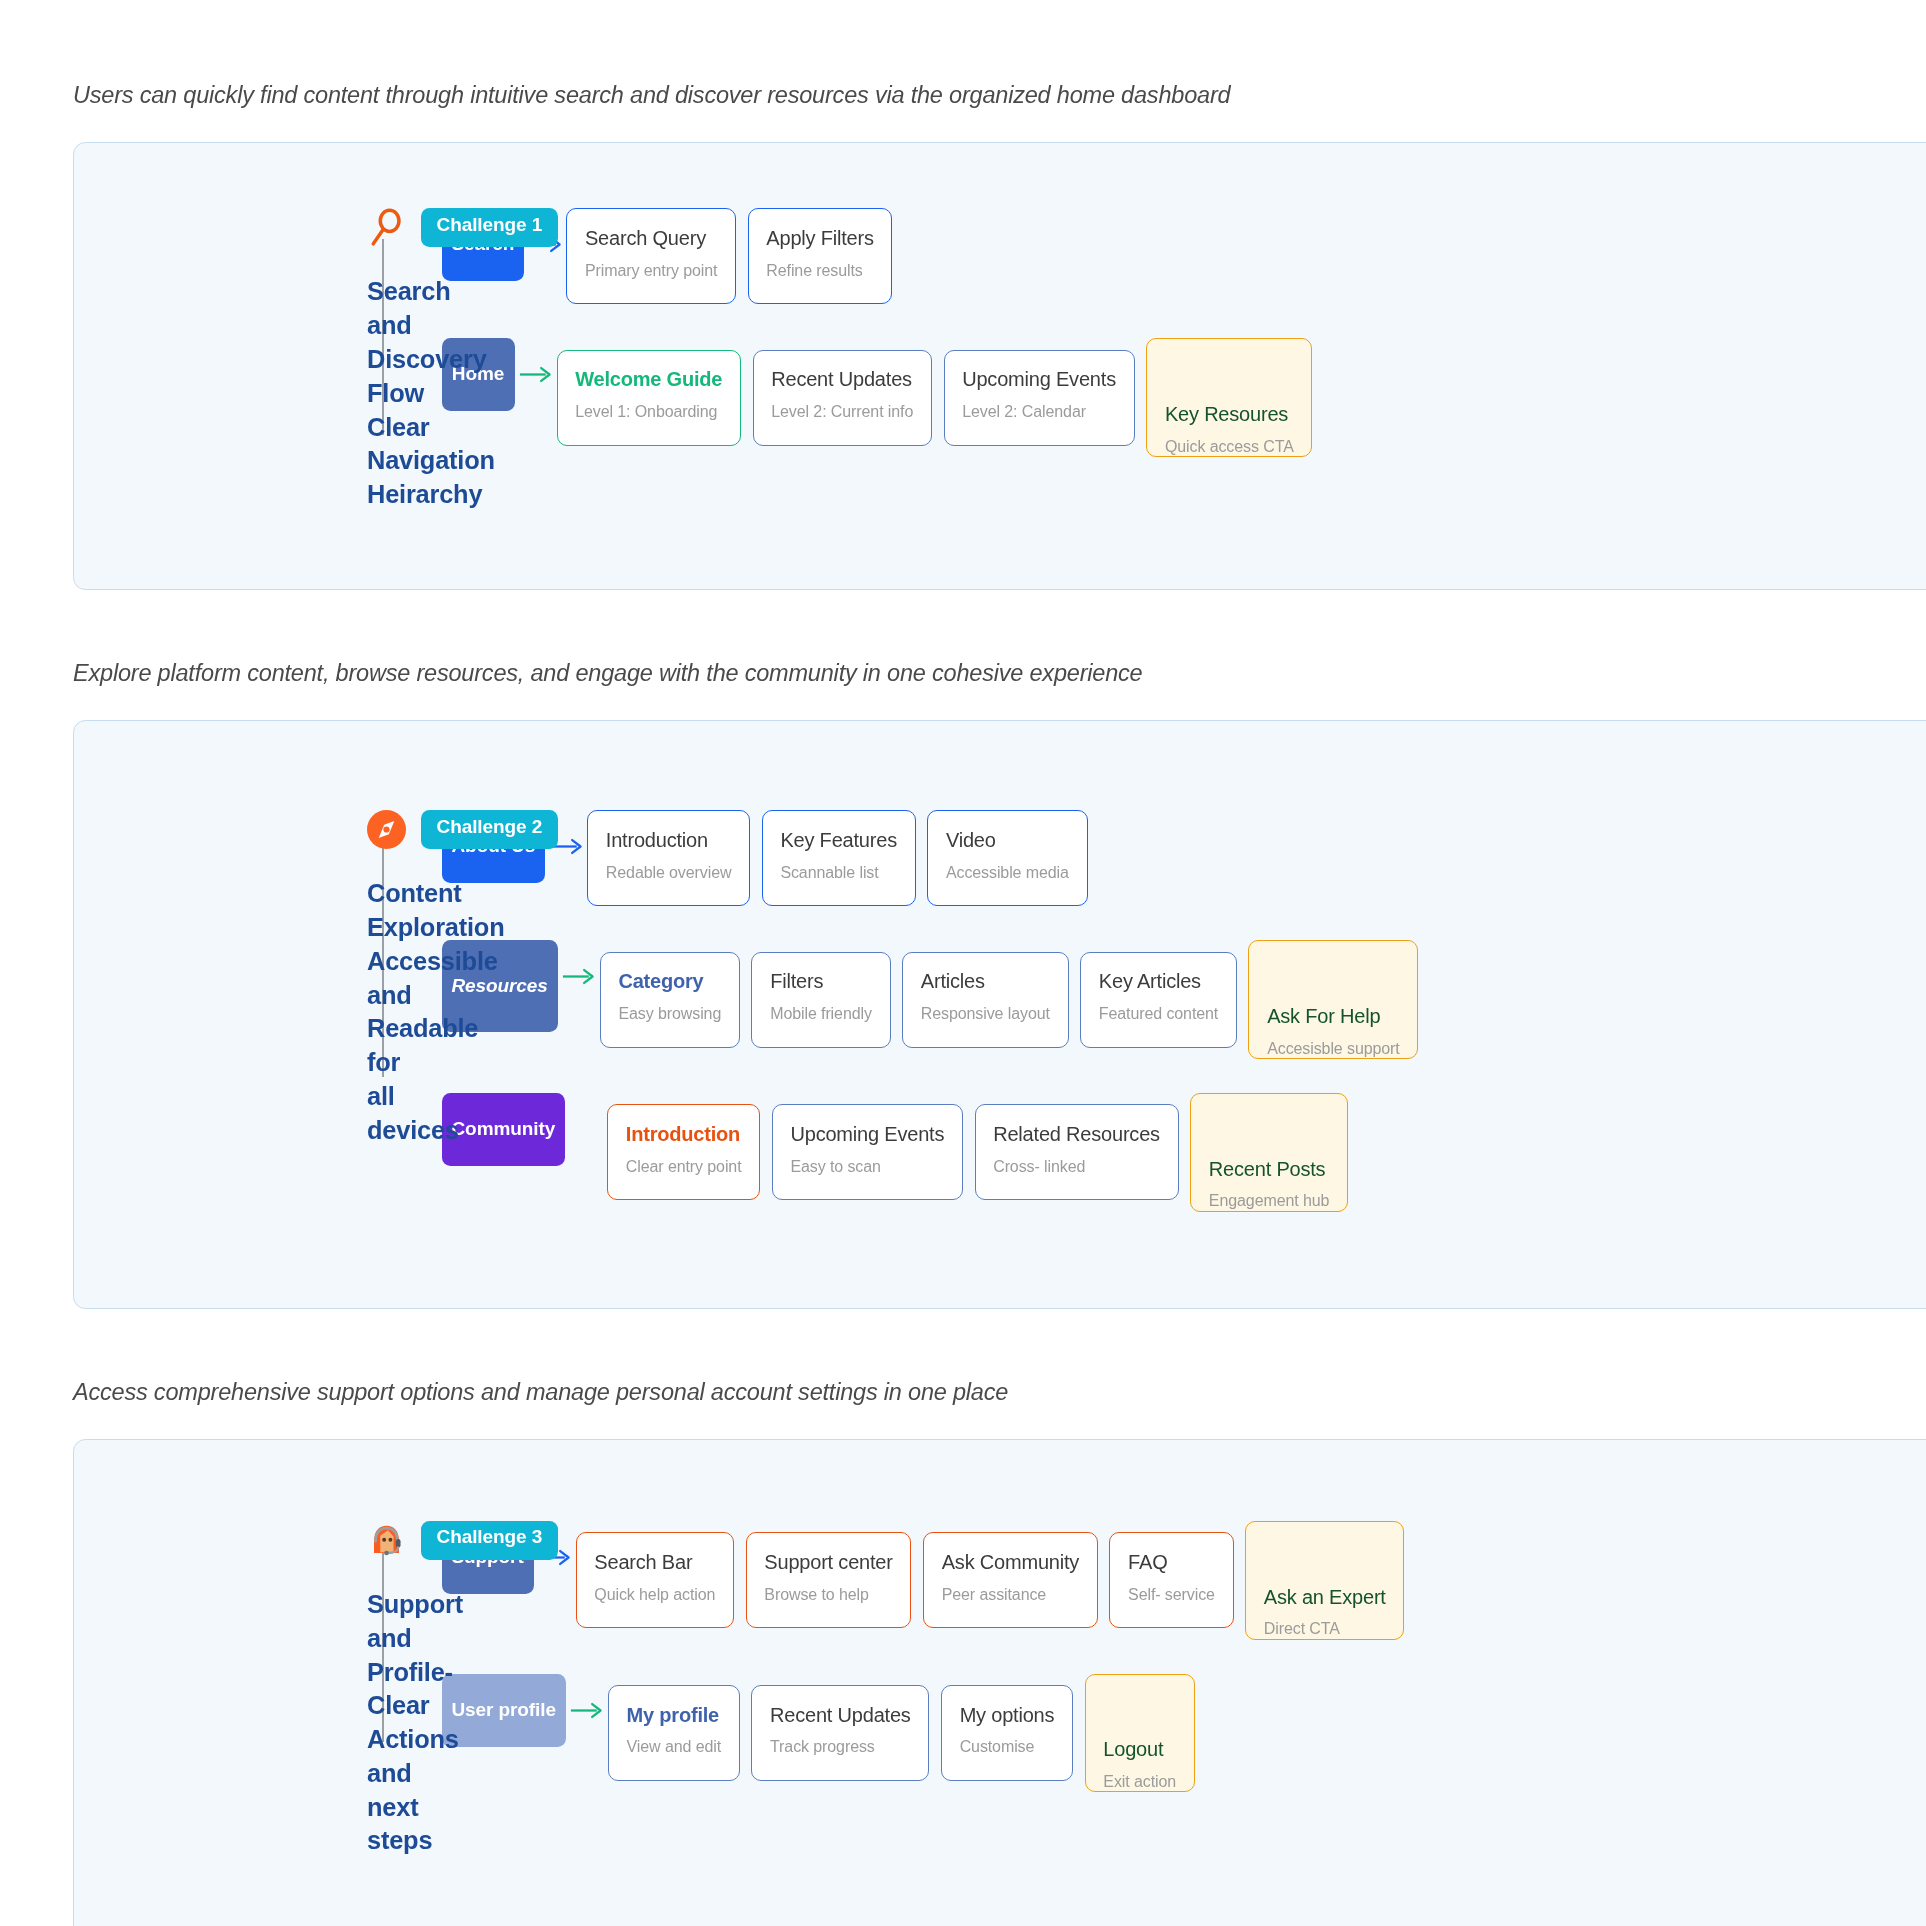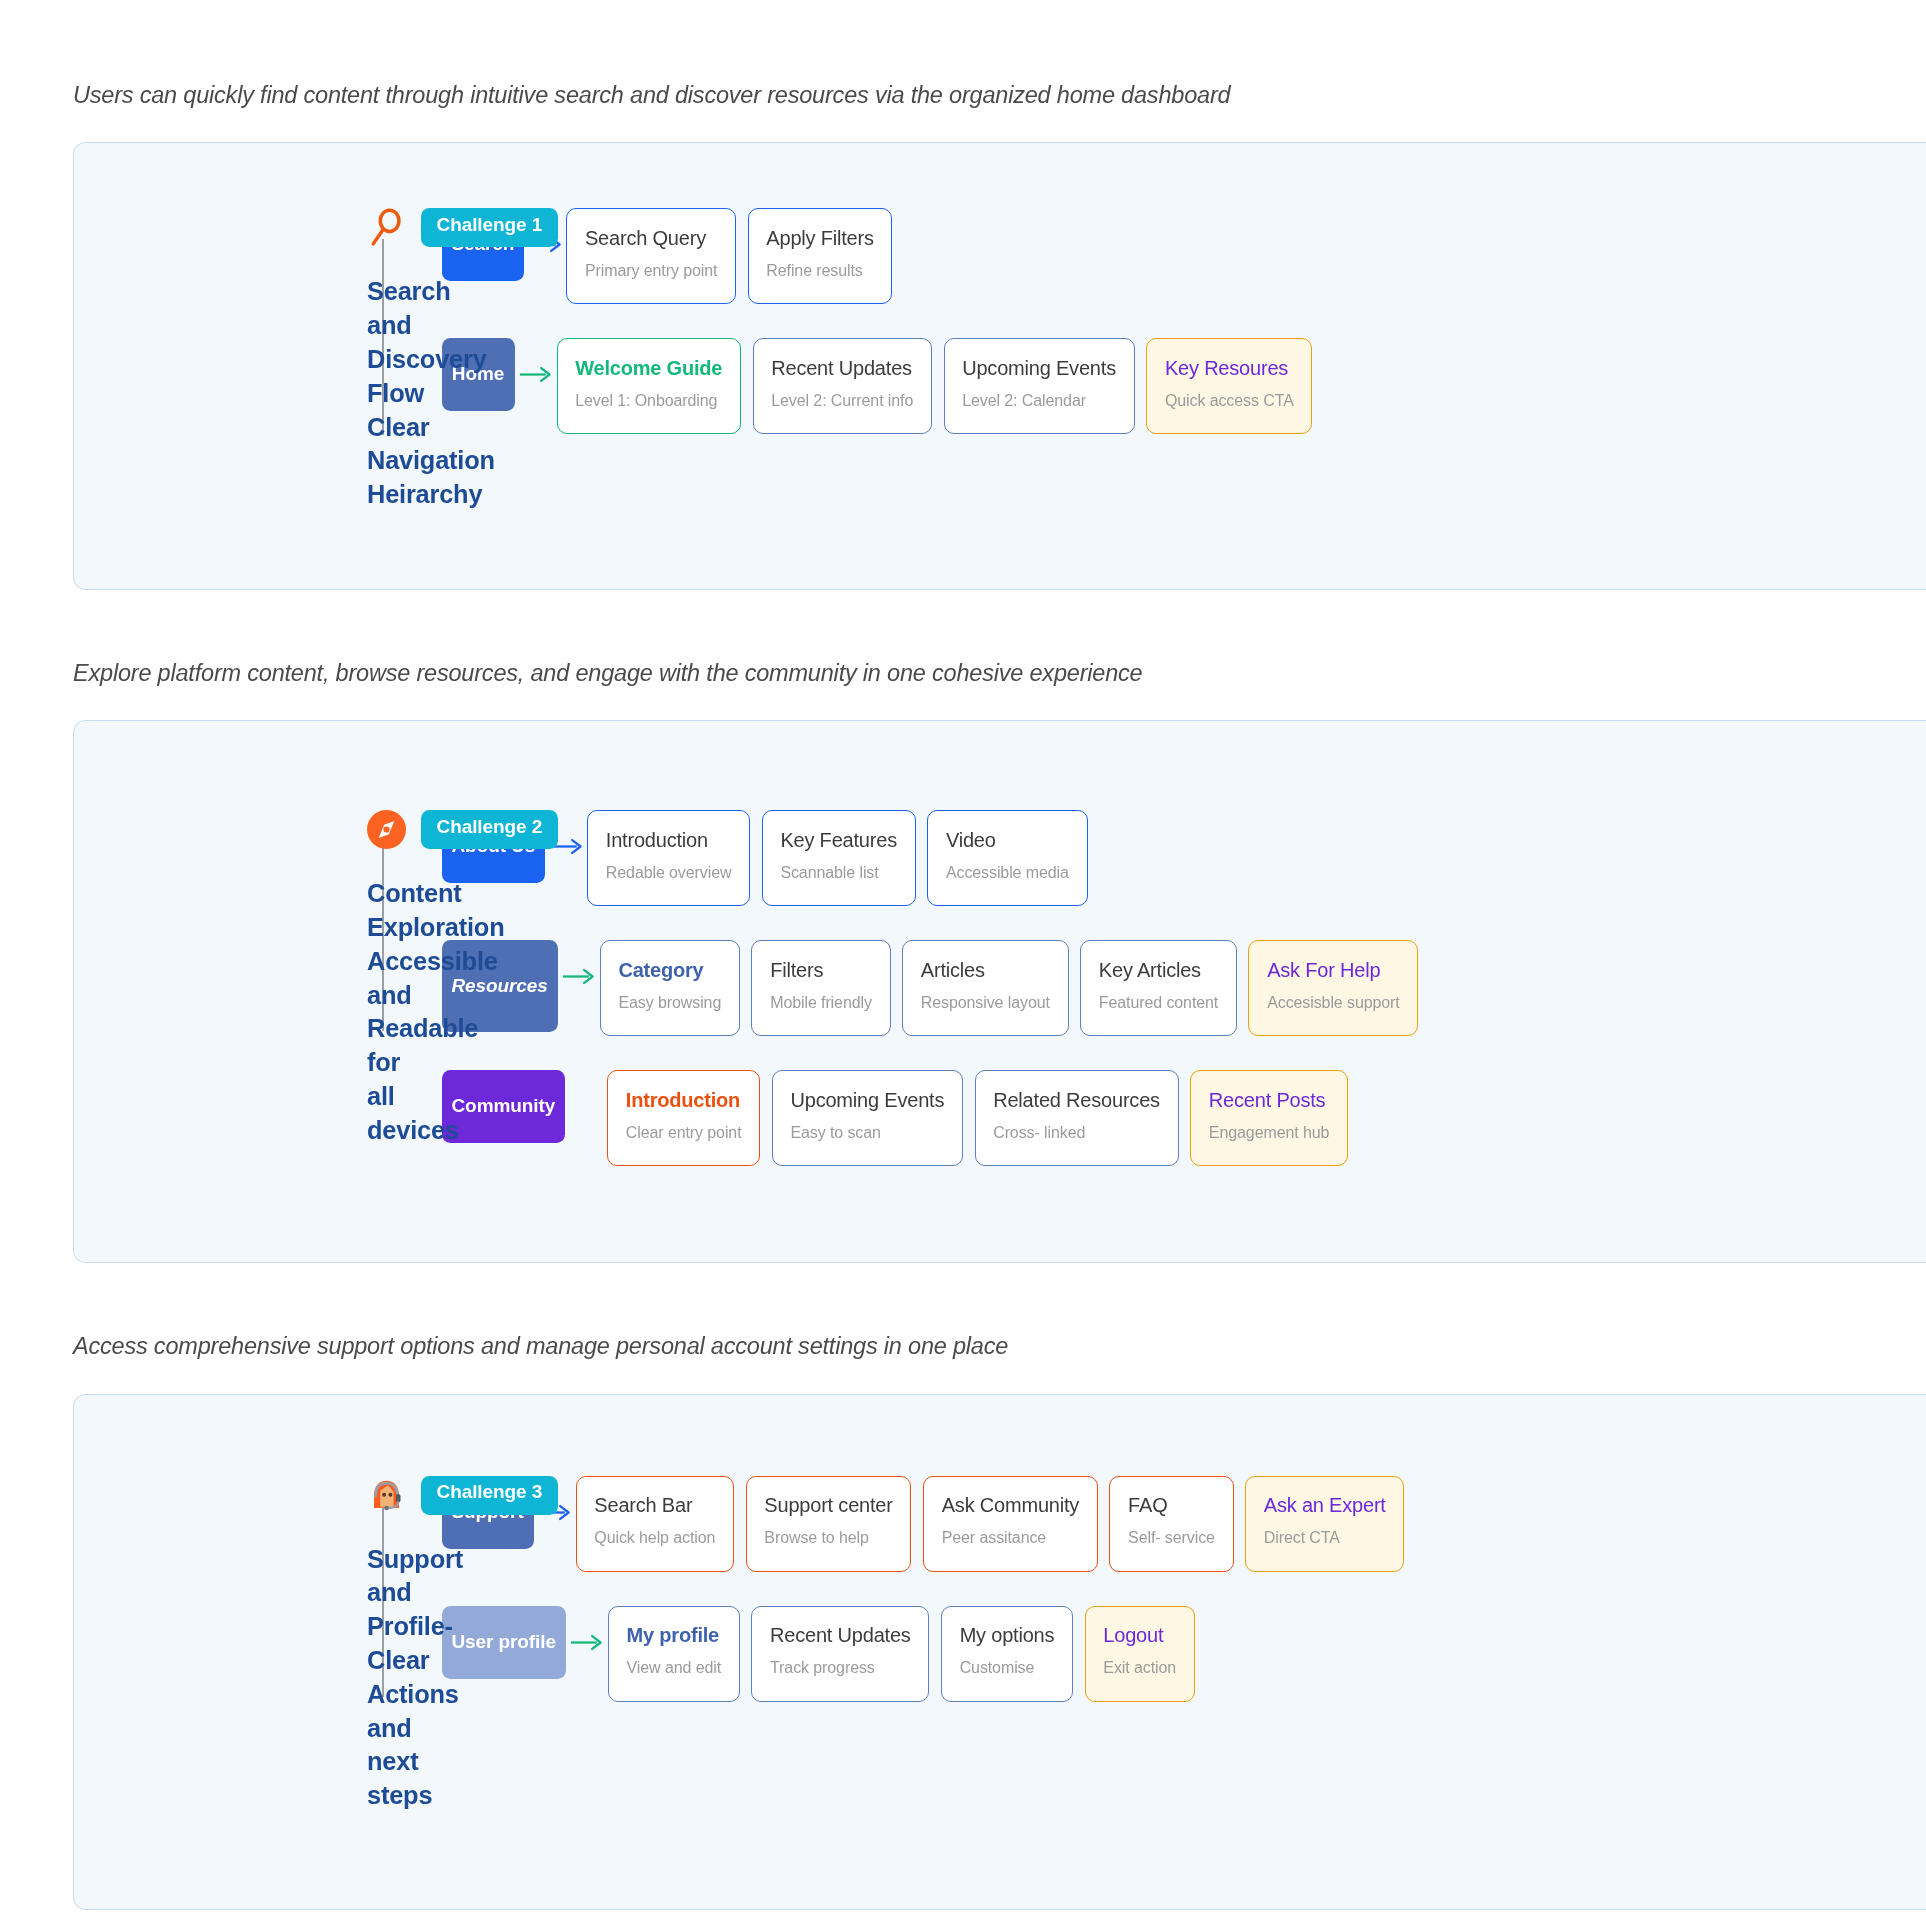--- a/index.html
+++ b/index.html
@@ -137,21 +137,21 @@
   }
 
   
   .card.v-blue       { border-color: #1a62f0; }
   .card.v-indigo     { border-color: #5a7ec0; }
   .card.v-green      { border-color: #13b87a; }
   .card.v-green .card-title { color: #13b87a; font-weight: 700; }
   .card.v-orange     { border-color: #e8510f; }
   .card.v-orange-t .card-title { color: #e8510f; font-weight: 700; }
   .card.v-yellow     { border-color: #eda112; background: #fdf7e3; }
-  .card.v-yellow .card-title { color: #6d28d9; }
+  .card.v-yellow .card-title { color: #14532d; margin-top: 46px; }
   .card.v-indigo-t .card-title { color: #3f62ad; font-weight: 700; }
 
   .pill.p-blue   { background: #1a62f0; }
   .pill.p-indigo { background: #4f6fb5; }
   .pill.p-orange { background: #6d28d9; }
   .pill.p-softblue { background: #93a9d8; }
 </style>
 </head>
 <body>
 

